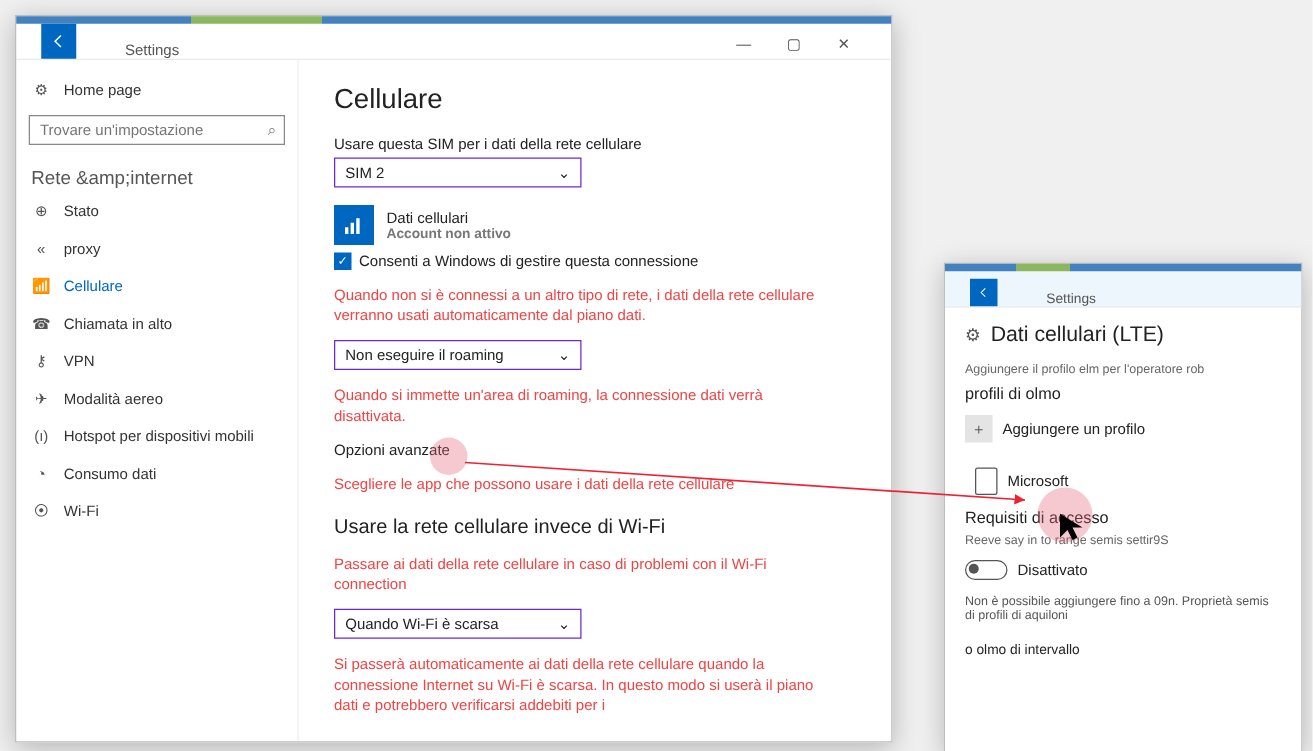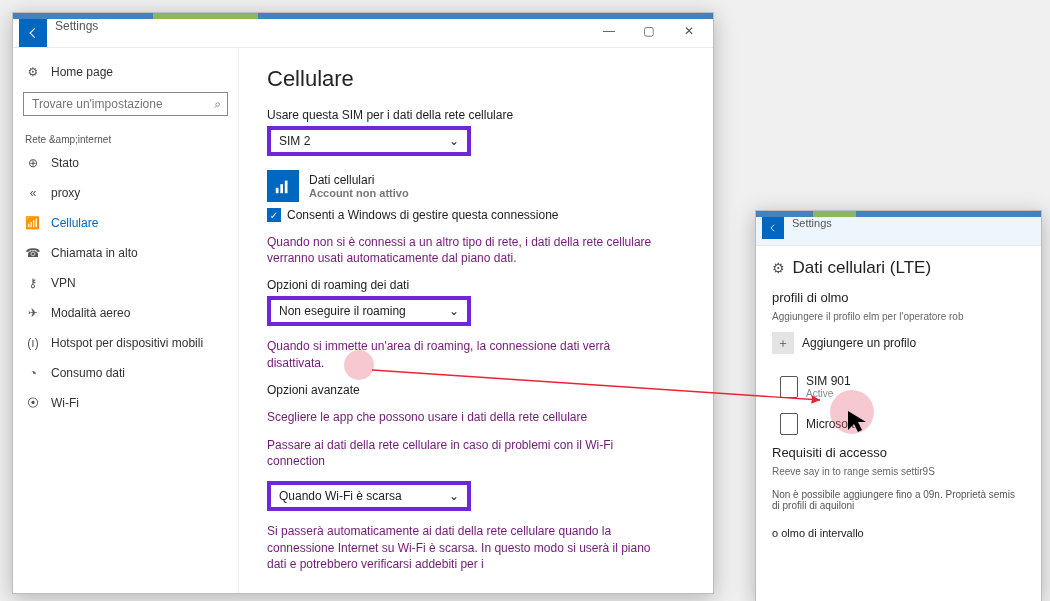--- a/index.html
+++ b/index.html
@@ -22,26 +22,27 @@
     display: flex;
     flex-direction: column;
   }
   .title-deco {
     height: 6px;
     background: linear-gradient(90deg, #2f73b8 0 20%, #7fae4e 20% 35%, #2f73b8 35% 100%);
     opacity: 0.9;
   }
   .titlebar {
     display: flex;
-    align-items: flex-start;
+    align-items: flex-end;
     height: 28px;
-    padding: 0 6px;
+    padding: 0 20px;
     border-bottom: 1px solid #eaeaea;
     font-size: 12px;
     color: #555;
+    gap: 31px;
   }
   .back-btn {
     width: 28px; height: 28px;
     display: flex; align-items: center; justify-content: center;
     background: #0067c0;
     color: #fff;
     margin-right: 8px;
     cursor: pointer;
   }
   .winctrls {
@@ -97,21 +98,21 @@
     padding: 3px 6px;
     font-size: 12px;
   }
   .search-box input {
     border: none;
     outline: none;
     flex: 1;
     font-size: 12px;
   }
   .group-label {
-    font-size: 10px;
+    font-size: 15px;
     color: #555;
     padding: 6px 12px 2px 12px;
   }
   
   .main {
     flex: 1;
     padding: 18px 28px;
     overflow: auto;
     font-size: 12px;
   }
@@ -119,21 +120,21 @@
     font-weight: 400;
     font-size: 22px;
     margin: 0 0 16px 0;
   }
   .section-label {
     font-size: 12px;
     color: #222;
     margin: 4px 0 4px 0;
   }
   .select {
-    border: 4px solid #6d28d9;
+    border: 1px solid #6d28d9;
     padding: 4px 8px;
     width: 180px;
     display: flex;
     align-items: center;
     justify-content: space-between;
     font-size: 12px;
     cursor: pointer;
     background:#fff;
   }
   .tile {
@@ -155,21 +156,21 @@
     display:flex; align-items:center; gap:6px;
     margin: 6px 0;
   }
   .check {
     width:14px; height:14px;
     background:#0067c0;
     color:#fff;
     display:flex; align-items:center; justify-content:center;
     font-size:10px;
   }
-  .body-text { color:#701a75; max-width:400px; margin:12px 0; line-height:1.35; }
+  .body-text { color:#ef4444; max-width:400px; margin:12px 0; line-height:1.35; }
   .link-hi {
     color:#fff; background:#0067c0;
     display:inline-block; padding:1px 2px;
     cursor:pointer;
   }
   h2.sub-title { font-size:16px; font-weight:400; margin:18px 0 4px 0; }
 
   
   .w2 .titlebar { background:#edf5fd; }
   .w2 .main2 {
@@ -301,30 +302,30 @@
           <span class="sub">Account non attivo</span>
         </div>
       </div>
 
       <div class="check-row">
         <div class="check">✓</div>
         <span>Consenti a Windows di gestire questa connessione</span>
       </div>
       <div class="body-text">Quando non si è connessi a un altro tipo di rete, i dati della rete cellulare verranno usati automaticamente dal piano dati.</div>
 
-      <div class="section-label">Opzioni di roaming dei dati</div>
       <div class="select">
         <span>Non eseguire il roaming</span>
         <span>⌄</span>
       </div>
       <div class="body-text">Quando si immette un'area di roaming, la connessione dati verrà disattivata.</div>
 
       <div class="section-label" style="cursor:pointer">Opzioni avanzate</div>
       <div class="body-text" style="cursor:pointer">Scegliere le app che possono usare i dati della rete cellulare</div>
 
+      <h2 class="sub-title">Usare la rete cellulare invece di Wi-Fi</h2>
       <div class="body-text">Passare ai dati della rete cellulare in caso di problemi con il Wi-Fi connection</div>
       <div class="select">
         <span>Quando Wi-Fi è scarsa</span>
         <span>⌄</span>
       </div>
       <div class="body-text">Si passerà automaticamente ai dati della rete cellulare quando la connessione Internet su Wi-Fi è scarsa. In questo modo si userà il piano dati e potrebbero verificarsi addebiti per i</div>
     </div>
   </div>
 </div>
 
@@ -336,43 +337,40 @@
           <path d="M15 4 7 12l8 8" stroke="#fff" stroke-width="2" fill="none"></path>
         </svg>
     </div>
     <span style="font-size:11px">Settings</span>
   </div>
   <div class="main2">
     <h1 class="page-title">
       <span class="gear">⚙</span>
       <span>Dati cellulari (LTE)</span>
     </h1>
+    <div style="font-size:10px;color:#666;">Aggiungere il profilo elm per l'operatore rob</div>
     <div style="font-size:13px;">profili di olmo</div>
-    <div style="font-size:10px;color:#666;">Aggiungere il profilo elm per l'operatore rob</div>
     <div class="add-row">
       <div class="plus-sq">＋</div>
       <span>Aggiungere un profilo</span>
     </div>
 
-    <div class="sim-item" style="margin-left:8px;">
-      <div class="sim-icon"></div>
-      <div class="txt">
-        <span>SIM 901</span>
-        <span class="sub">Active</span>
-      </div>
-    </div>
     <div class="sim-item" style="margin-left:8px;">
       <div class="sim-icon"></div>
       <div class="txt">
         <span>Microsoft</span>
       </div>
     </div>
 
     <div style="font-size:13px;">Requisiti di accesso</div>
     <div style="font-size:10px;color:#666;">Reeve say in to range semis settir9S</div>
+    <div style="display:flex;align-items:center;gap:8px;margin-top:4px;">
+      <span class="toggle"></span>
+      <span>Disattivato</span>
+    </div>
     <div style="font-size:10px;color:#555;margin-top:6px;">Non è possibile aggiungere fino a 09n. Proprietà semis di profili di aquiloni</div>
     <div style="font-size:11px;margin-top:10px;">o olmo di intervallo</div>
   </div>
 </div>
 
 <div class="annot-spot" style="left:344px; top:350px;"></div>
 <div class="annot-spot" style="left:830px; top:390px; width:44px;height:44px;"></div>
 <svg class="annot-arrow" style="left:0;top:0;" width="1050" height="601">
   <defs>
     <marker id="ah" markerWidth="8" markerHeight="8" refX="6" refY="3" orient="auto">

